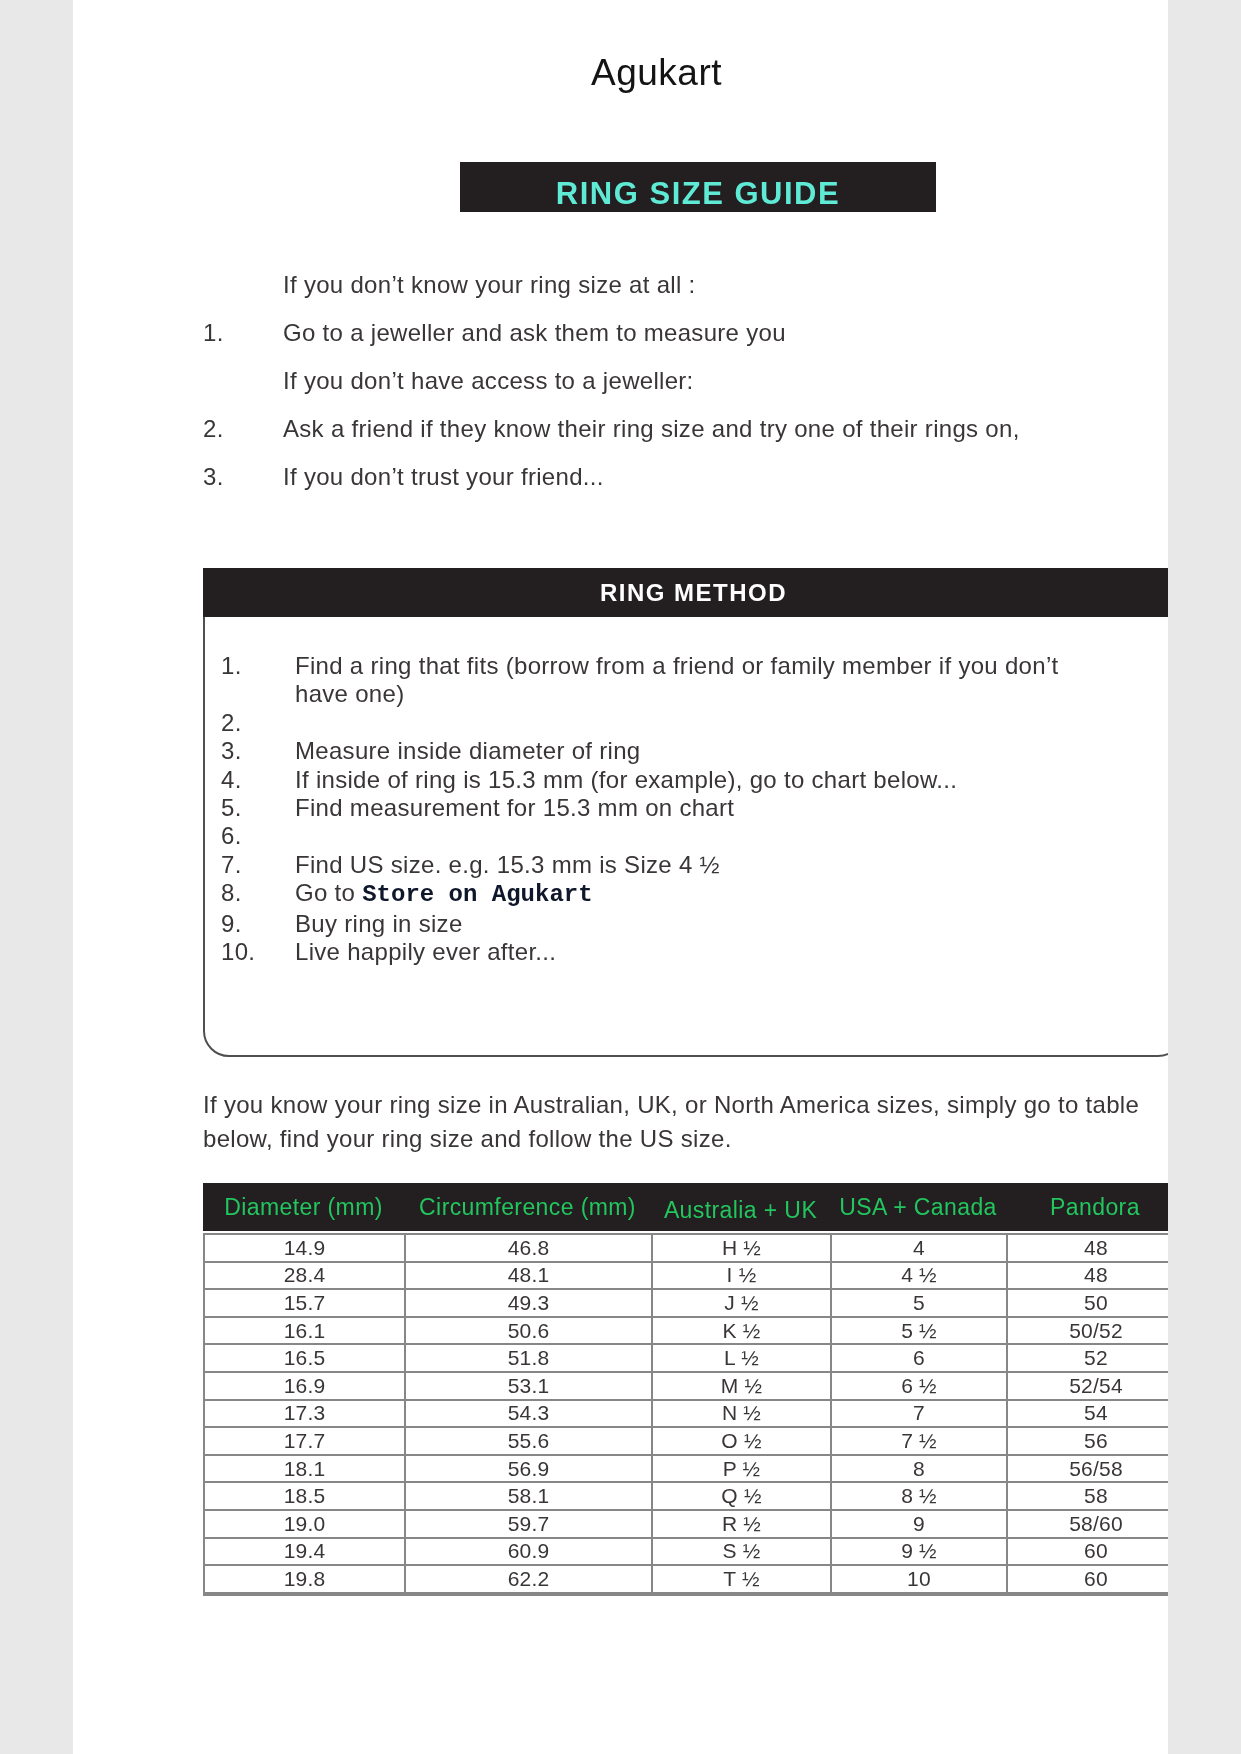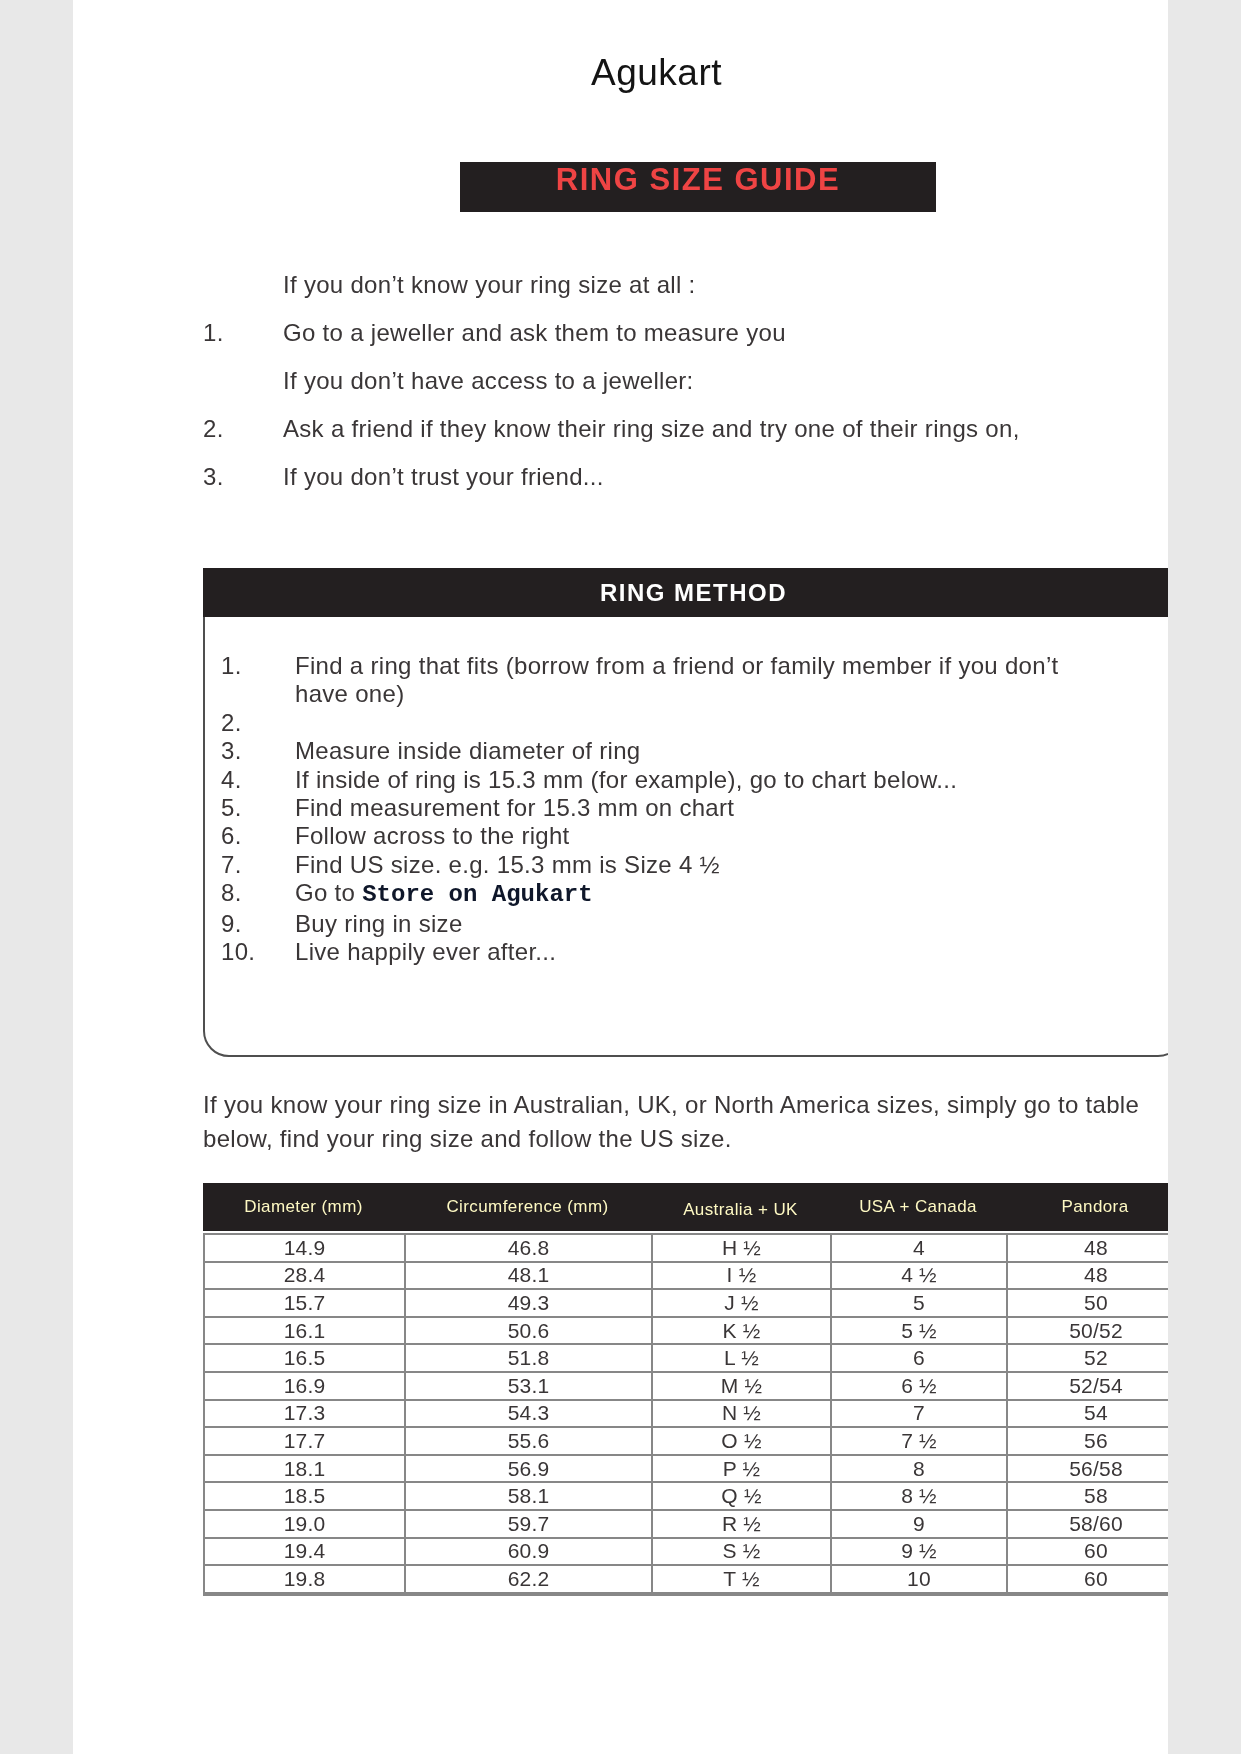--- a/index.html
+++ b/index.html
@@ -12,22 +12,22 @@
     overflow:hidden;
     margin:0 auto;
   }
   .brand-title{
     position:absolute;left:518px;top:52px;
     font-size:37px;line-height:42px;color:#141414;
     letter-spacing:0.5px;
   }
   .banner{
     position:absolute;left:387px;top:162px;width:476px;height:50px;
-    background:#231f20;color:#ef4444;
-    display:flex;align-items:flex-start;justify-content:center;
+    background:#231f20;color:#5eead4;
+    display:flex;align-items:flex-end;justify-content:center;
     font-size:31px;font-weight:700;letter-spacing:1.5px;
   }
   
   .intro{
     position:absolute;left:130px;top:261px;width:960px;
     font-size:24px;letter-spacing:0.3px;
   }
   .intro-row{height:48px;display:flex;align-items:center;}
   .intro-num{width:80px;flex:0 0 80px;}
   
@@ -56,23 +56,23 @@
     color:#0f172a;font-weight:600;letter-spacing:0;
   }
   
   .note{
     position:absolute;left:130px;top:1088px;width:950px;
     font-size:24px;line-height:33.5px;letter-spacing:0.3px;
   }
   
   .size-table-header{
     position:absolute;left:130px;top:1183px;width:981px;height:48px;
-    background:#231f20;color:#fef9c3;
+    background:#231f20;color:#22c55e;
     display:flex;align-items:center;
-    font-size:17px;letter-spacing:0.4px;
+    font-size:23px;letter-spacing:0.4px;
   }
   .size-table-header .hcell{text-align:center;}
   .size-table{
     position:absolute;left:130px;top:1233px;width:981px;
     border-collapse:collapse;table-layout:fixed;
     font-size:21px;color:#3a3637;
   }
   .size-table td{
     border:2px solid #878787;
     height:25.6px;padding:0;text-align:center;
@@ -133,21 +133,20 @@
         <div class="method-item">
           <span class="method-num">4.</span>
           <span class="method-text">If inside of ring is 15.3 mm (for example), go to chart below...</span>
         </div>
         <div class="method-item">
           <span class="method-num">5.</span>
           <span class="method-text">Find measurement for 15.3 mm on chart</span>
         </div>
         <div class="method-item">
           <span class="method-num">6.</span>
-          <span class="method-text">Follow across to the right</span>
         </div>
         <div class="method-item">
           <span class="method-num">7.</span>
           <span class="method-text">Find US size.  e.g. 15.3 mm is Size 4 ½</span>
         </div>
         <div class="method-item">
           <span class="method-num">8.</span>
           <span class="method-text">Go to  <span class="store-link">Store on Agukart</span></span>
         </div>
         <div class="method-item">

